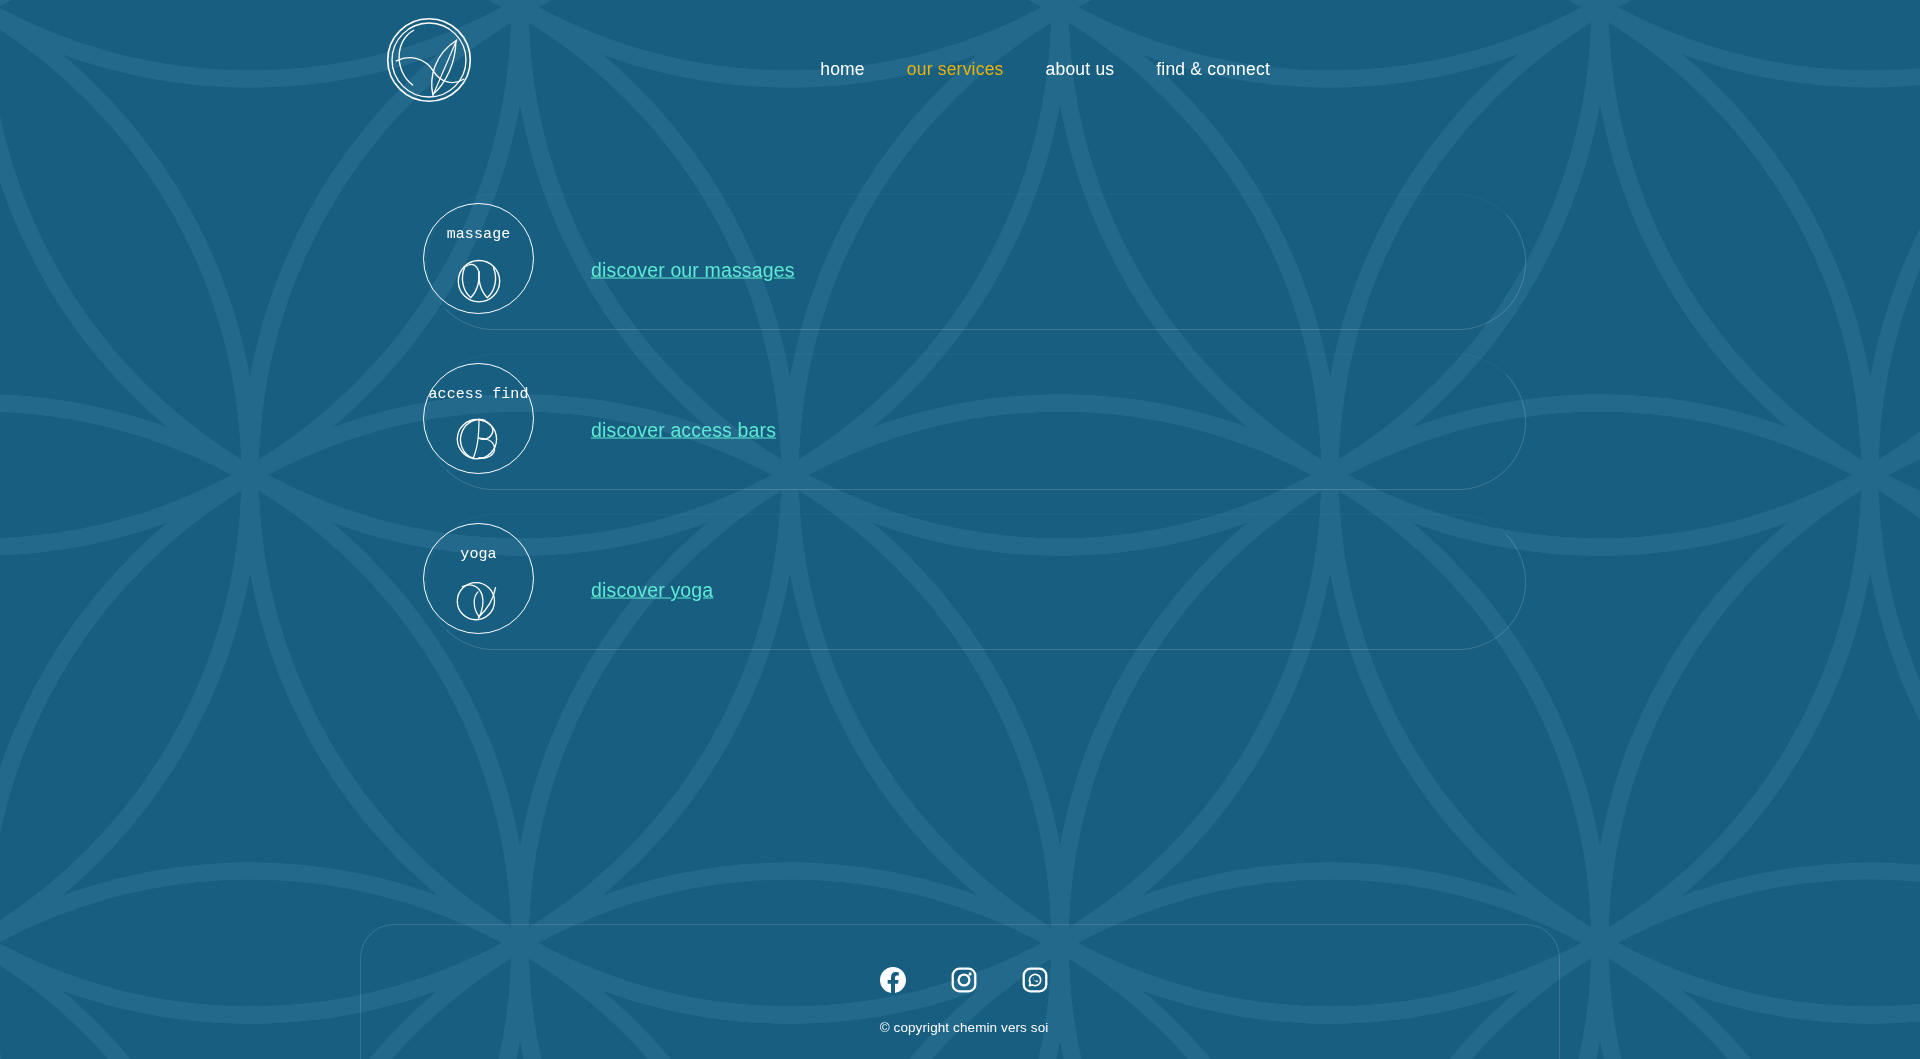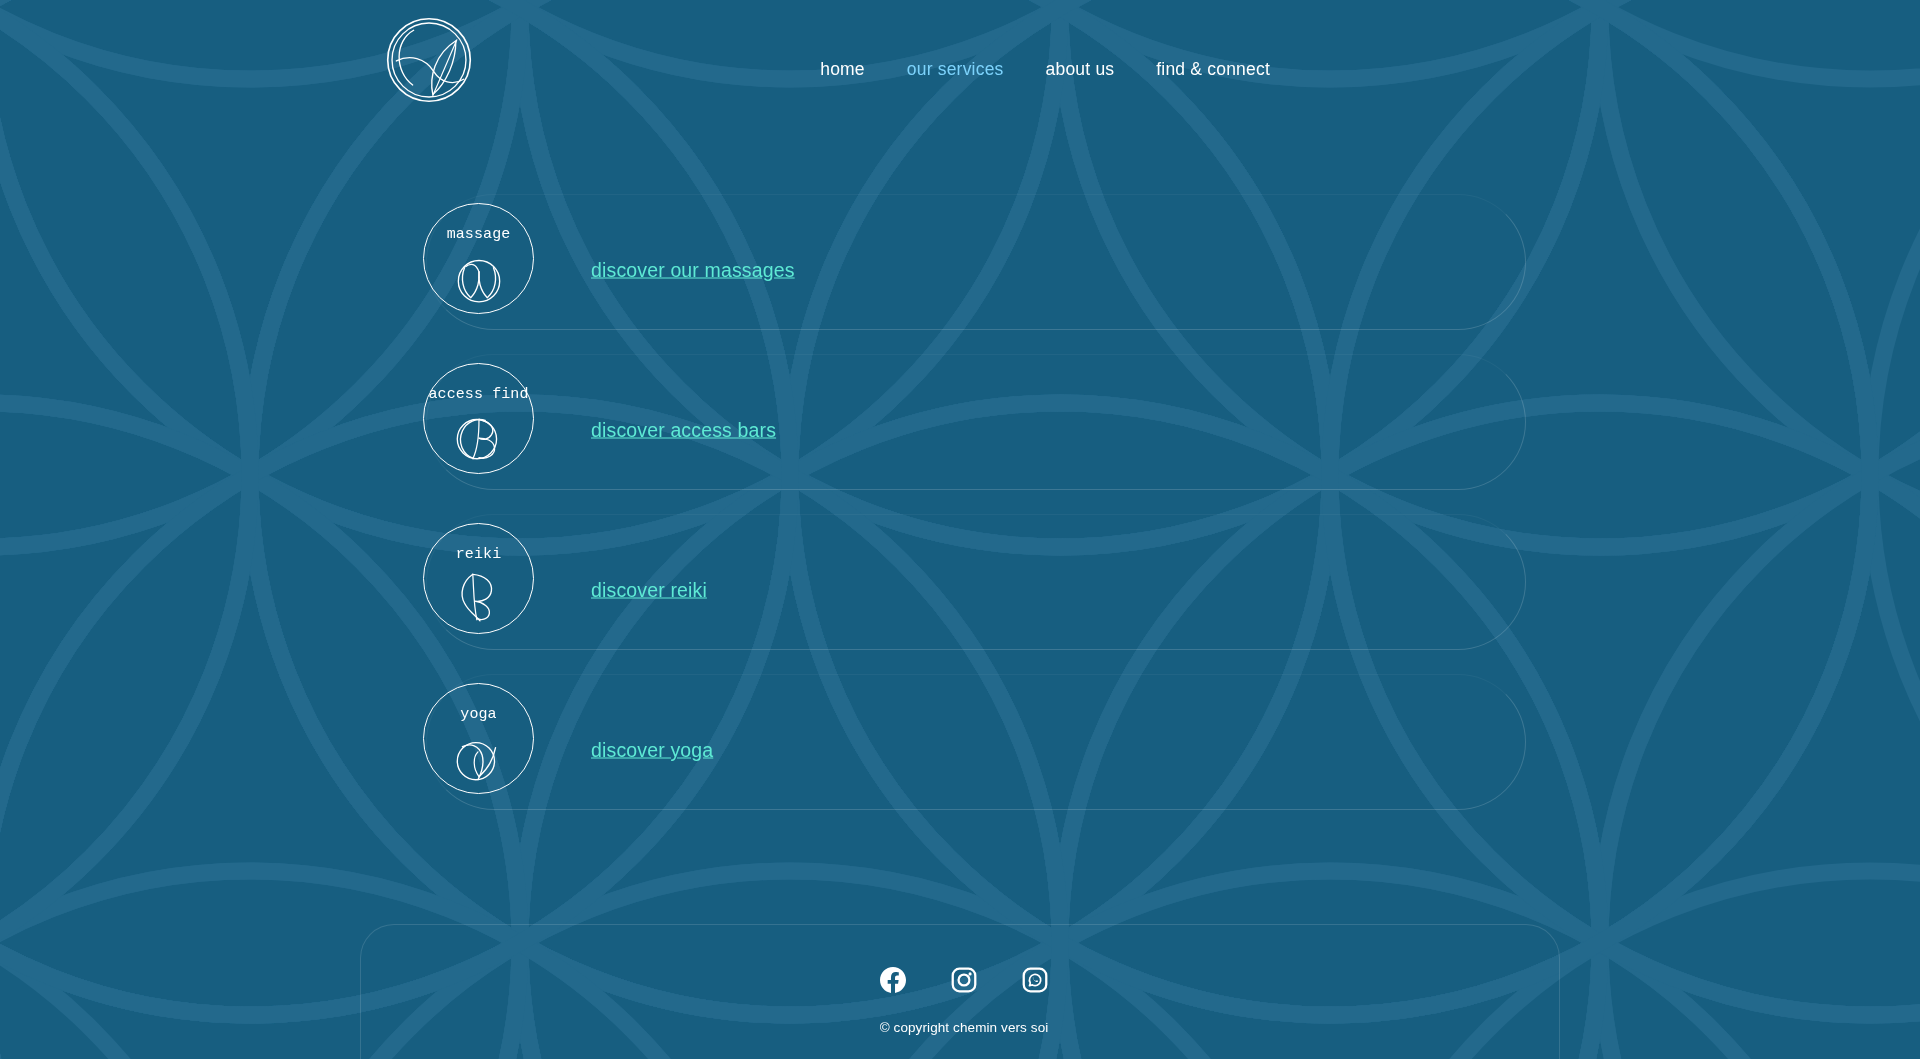--- a/index.html
+++ b/index.html
@@ -67,21 +67,21 @@
     letter-spacing: 0.2px;
     color: #ffffff;
     text-decoration: none;
     white-space: nowrap;
     padding: 6px 0;
     margin-left: 42px;
     cursor: pointer;
     font-weight: 400;
   }
   .nav-item:first-child { margin-left: 0; }
-  .nav-item.is-active { color: #7dd3fc; }
+  .nav-item.is-active { color: #eab308; }
 
   
   .services-list {
     position: absolute;
     left: 366px;
     top: 190px;
     width: 1160px;
   }
 
   .service-row {
@@ -265,33 +265,20 @@
           <circle cx="28" cy="33" r="19" stroke="#ffffff" stroke-width="1.3"></circle>
           <path d="M25 52 C14 48 9 36 14 25 C18 16 28 12 36 15" stroke="#ffffff" stroke-width="1.3" stroke-linecap="round"></path>
           <path d="M30 14 C30 30 28 44 24 52" stroke="#ffffff" stroke-width="1.2" stroke-linecap="round"></path>
           <path d="M30 14 C41 16 46 23 42 29 C39 34 33 34 30 32
                    C36 32 44 34 45 41 C46 48 38 53 30 51" stroke="#ffffff" stroke-width="1.3" stroke-linecap="round" stroke-linejoin="round"></path>
         </svg>
       </div>
       <a class="service-link-text" href="#">discover access bars</a>
     </div>
 
-    <div class="service-row">
-      <div class="row-pill"></div>
-      <div class="service-badge">
-        <span class="badge-label">reiki</span>
-        <svg class="badge-glyph" viewBox="0 0 60 60" fill="none" aria-hidden="true">
-          <path d="M24 9 C14 16 11 28 16 37 C20 45 27 49 31 54" stroke="#ffffff" stroke-width="1.3" stroke-linecap="round"></path>
-          <path d="M24 9 C36 10 43 17 42 25 C41 32 34 36 26 35
-                   C34 36 41 41 40 47 C39 52 33 54 28 52" stroke="#ffffff" stroke-width="1.3" stroke-linecap="round" stroke-linejoin="round"></path>
-          <path d="M24 9 C25 26 25 41 28 53" stroke="#ffffff" stroke-width="1.2" stroke-linecap="round"></path>
-        </svg>
-      </div>
-      <a class="service-link-text" href="#">discover reiki</a>
-    </div>
 
     <div class="service-row">
       <div class="row-pill"></div>
       <div class="service-badge">
         <span class="badge-label">yoga</span>
         <svg class="badge-glyph" viewBox="0 0 60 60" fill="none" aria-hidden="true">
           <circle cx="27" cy="35" r="18" stroke="#ffffff" stroke-width="1.3"></circle>
           <path d="M14 21 C22 17 30 20 33 29 C35 36 33 45 29 53" stroke="#ffffff" stroke-width="1.3" stroke-linecap="round"></path>
           <path d="M46 22 C44 33 39 42 30 50" stroke="#ffffff" stroke-width="1.3" stroke-linecap="round"></path>
           <path d="M30 50 C24 42 24 31 29 26" stroke="#ffffff" stroke-width="1.2" stroke-linecap="round"></path>

